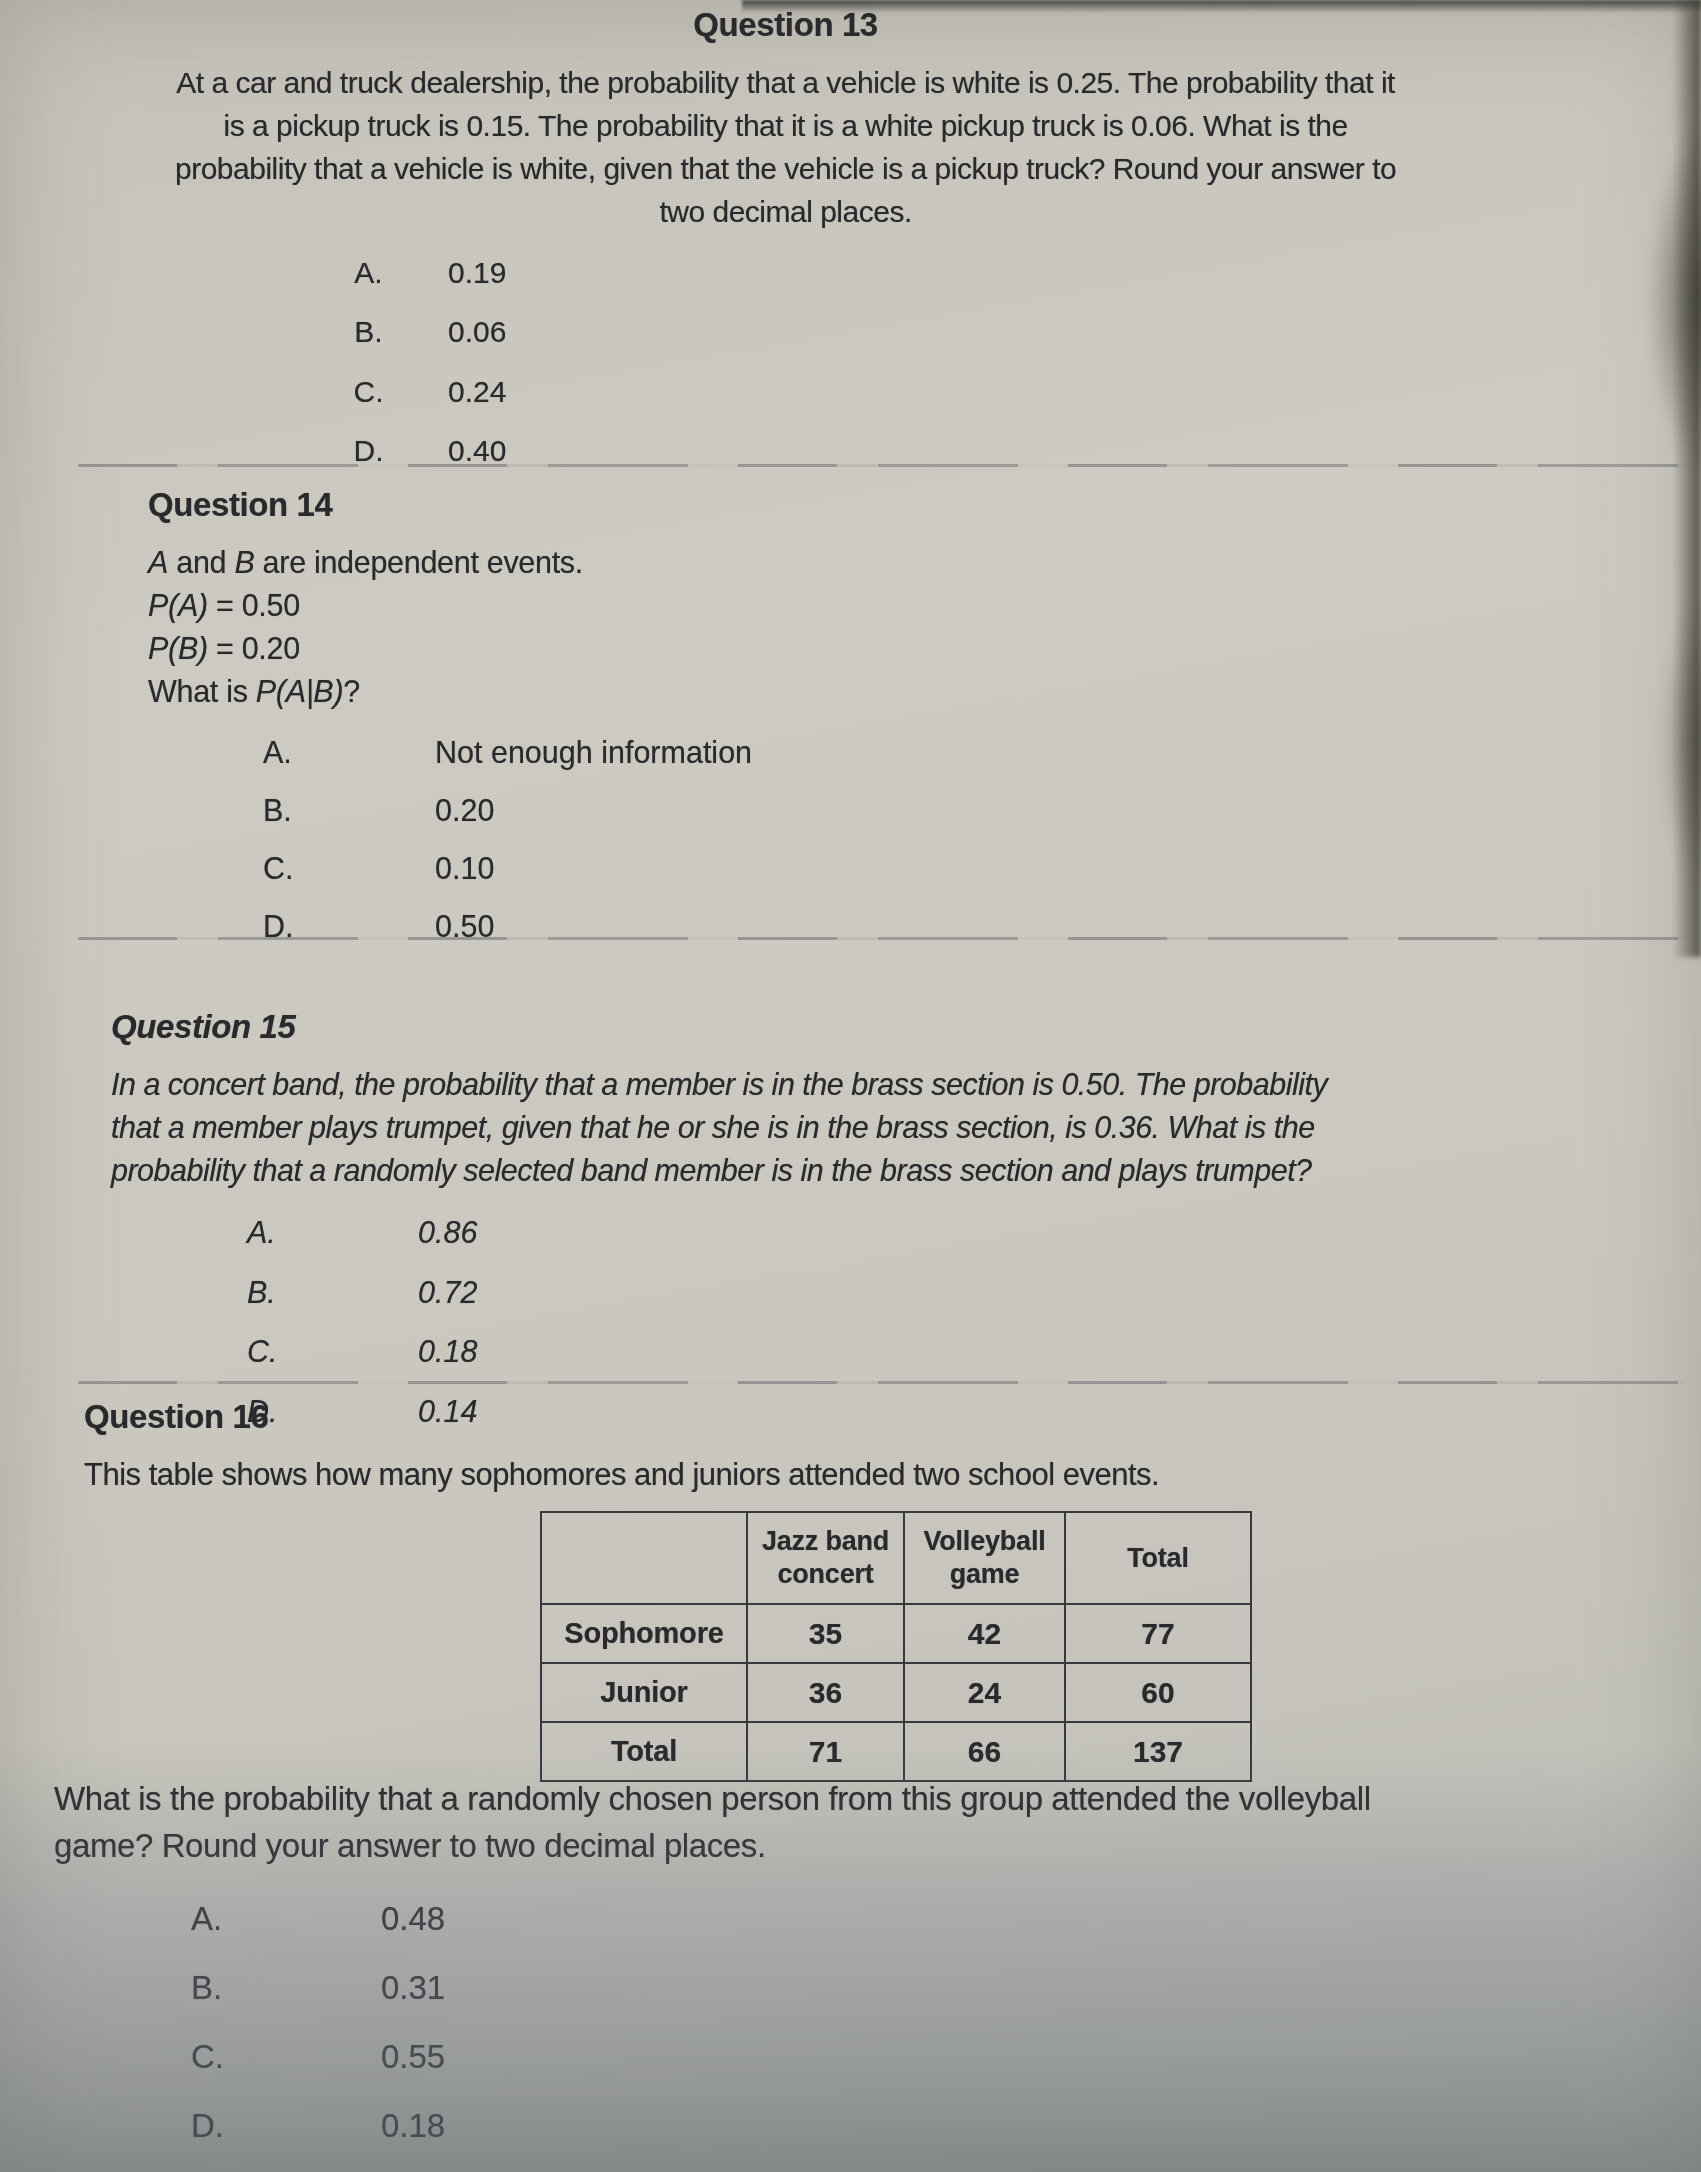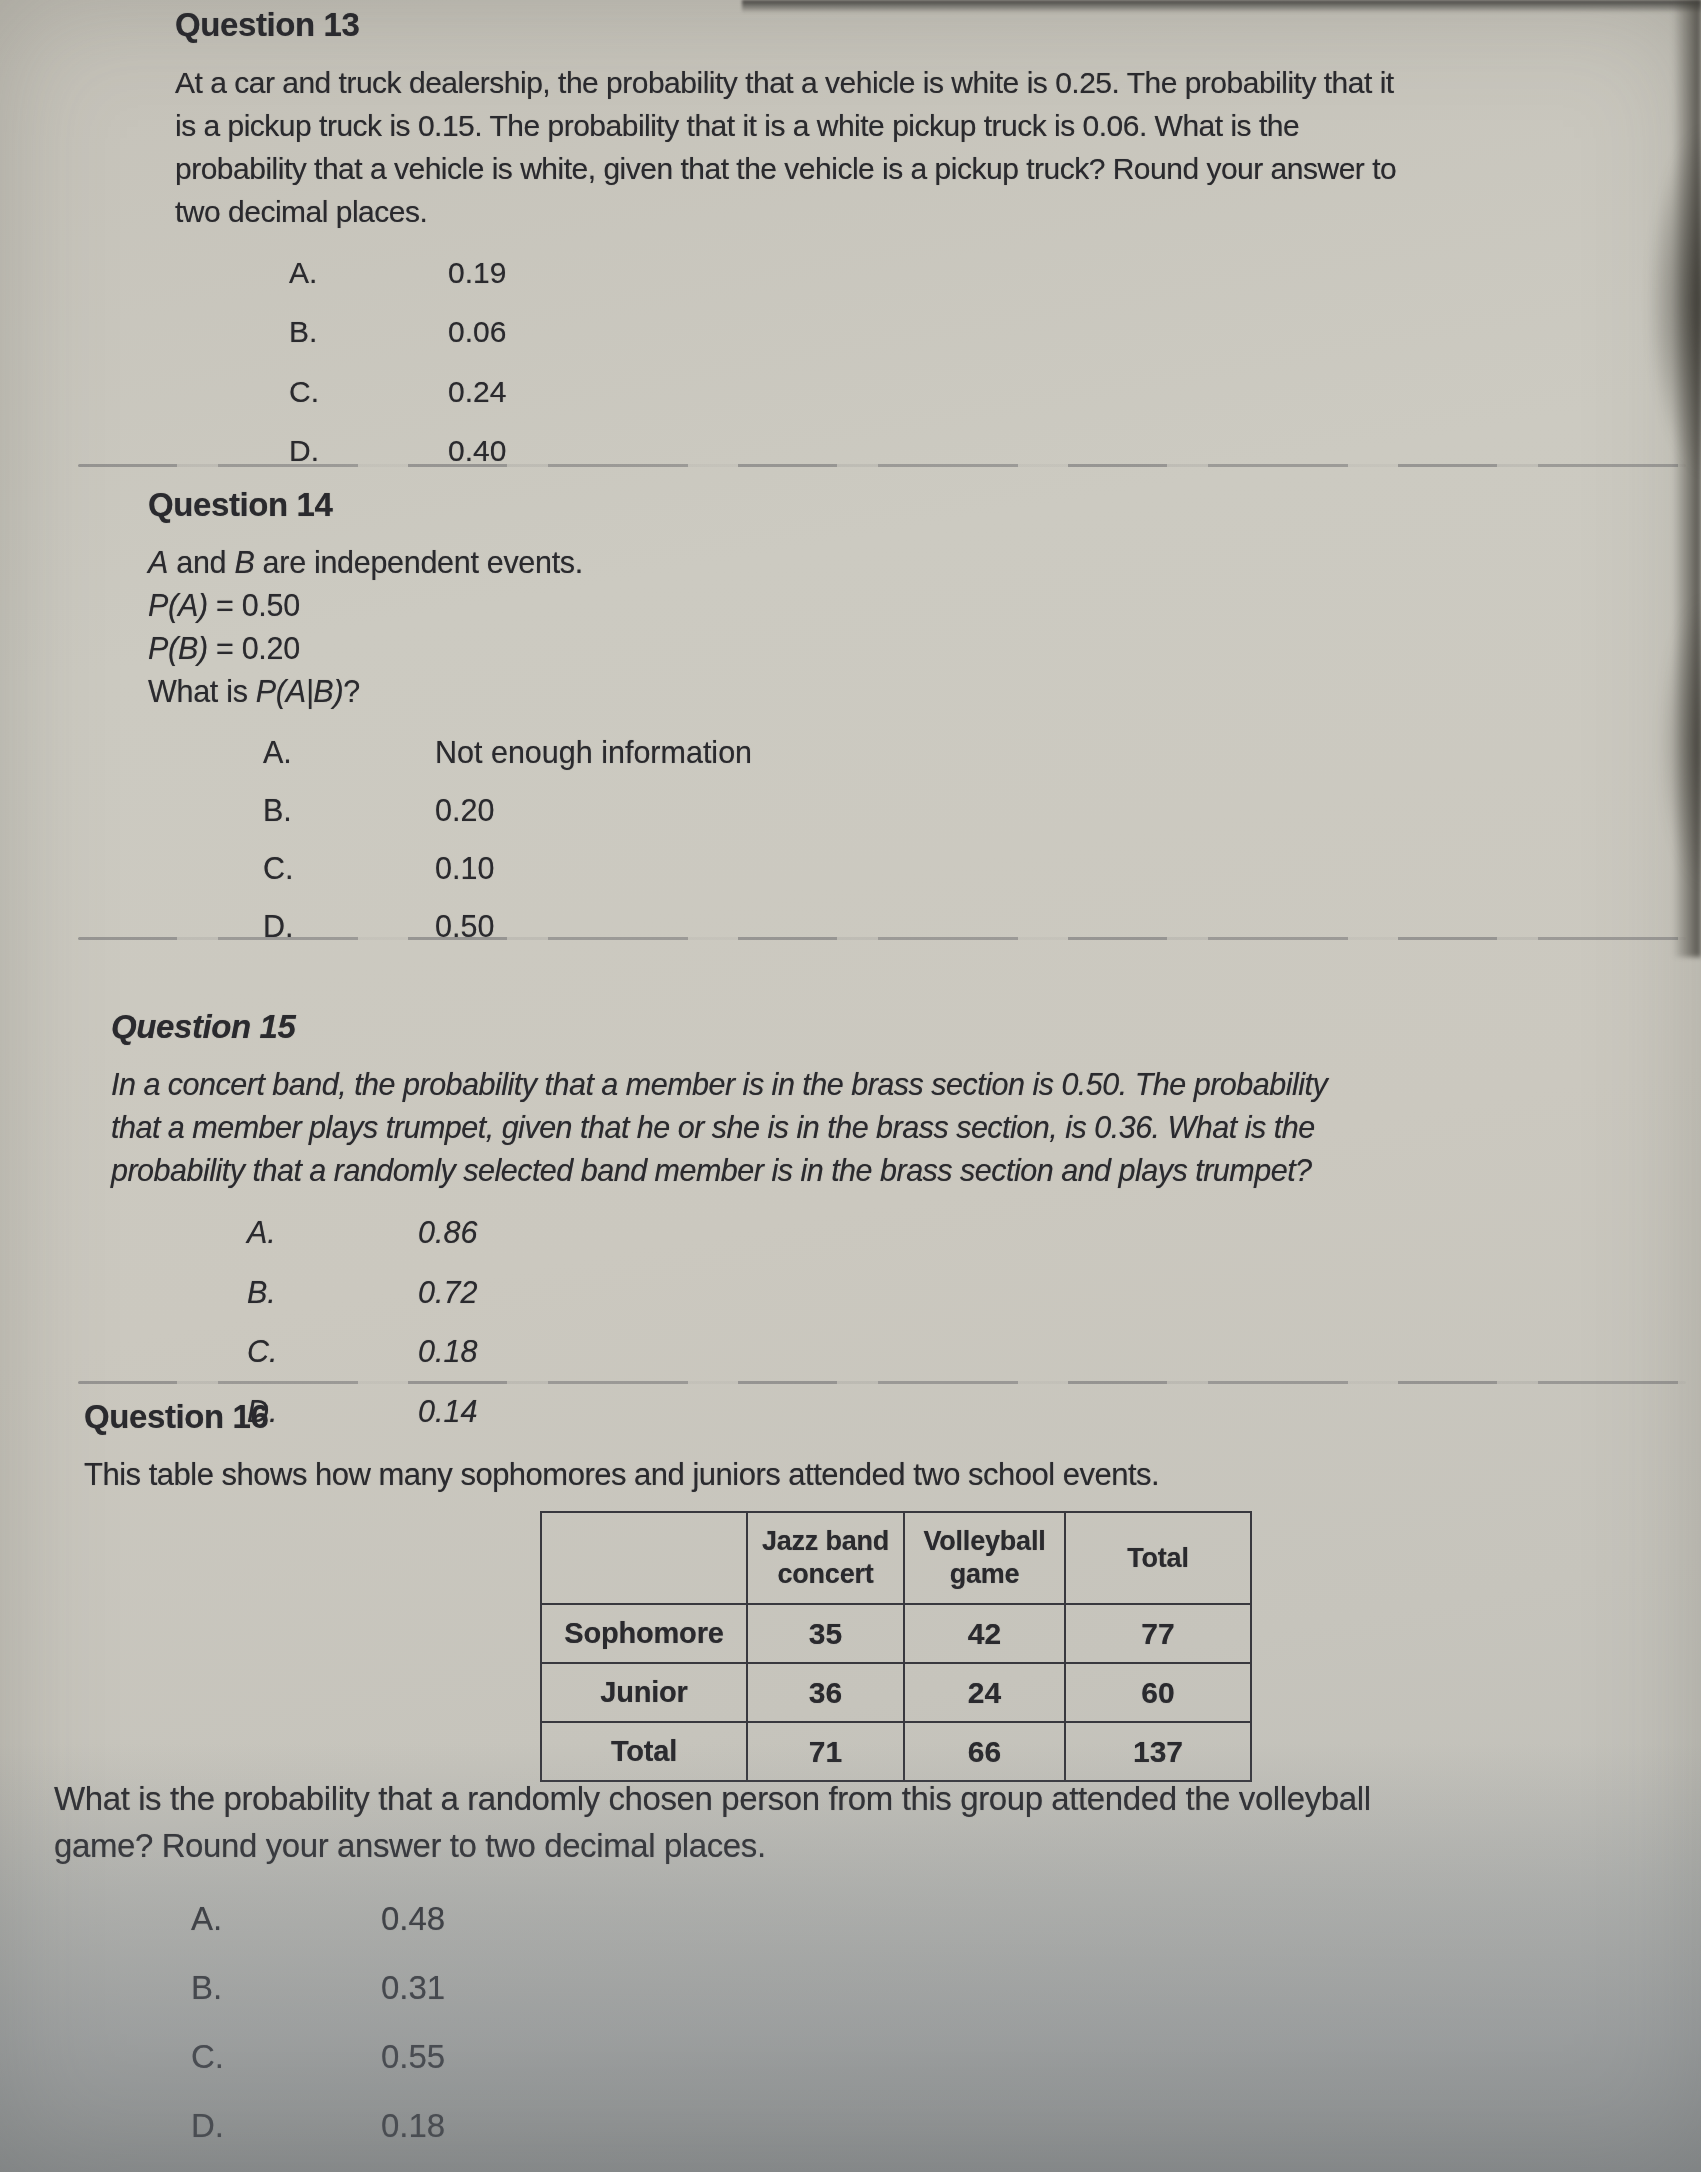--- a/index.html
+++ b/index.html
@@ -16,21 +16,21 @@
   .txt{text-shadow:0 0 0.8px rgba(43,43,46,.55);}
   .sec{position:absolute;z-index:2;}
   .qtitle{font-size:33px;font-weight:700;line-height:36px;letter-spacing:-0.4px;}
   .para{margin-top:18px;}
   .para .line{line-height:43px;letter-spacing:-0.5px;white-space:nowrap;}
   .mline{line-height:43px;letter-spacing:-0.3px;white-space:nowrap;}
   .it{font-style:italic;}
   .opts{margin-top:11.5px;}
   .opt{display:flex;line-height:38px;align-items:baseline;}
   .letter{display:inline-block;flex:none;}
-  #sec13{left:175px;top:6.6px;font-size:30px;}
+  #sec13{left:175px;top:6.6px;font-size:30px;text-align:center;}
   #sec13 .opt{margin-top:21.4px;padding-left:114px;}
   #sec13 .letter{width:159px;}
   #sec14{left:148px;top:487px;font-size:30.5px;}
   #sec14 .opts{margin-top:10px;}
   #sec14 .opt{margin-top:20px;padding-left:115px;}
   #sec14 .letter{width:172px;}
   #sec15{left:111px;top:1009px;font-size:30.5px;font-style:italic;}
   #sec15 .opts{margin-top:13px;}
   #sec15 .opt{margin-top:21.4px;padding-left:136px;}
   #sec15 .letter{width:171px;}

